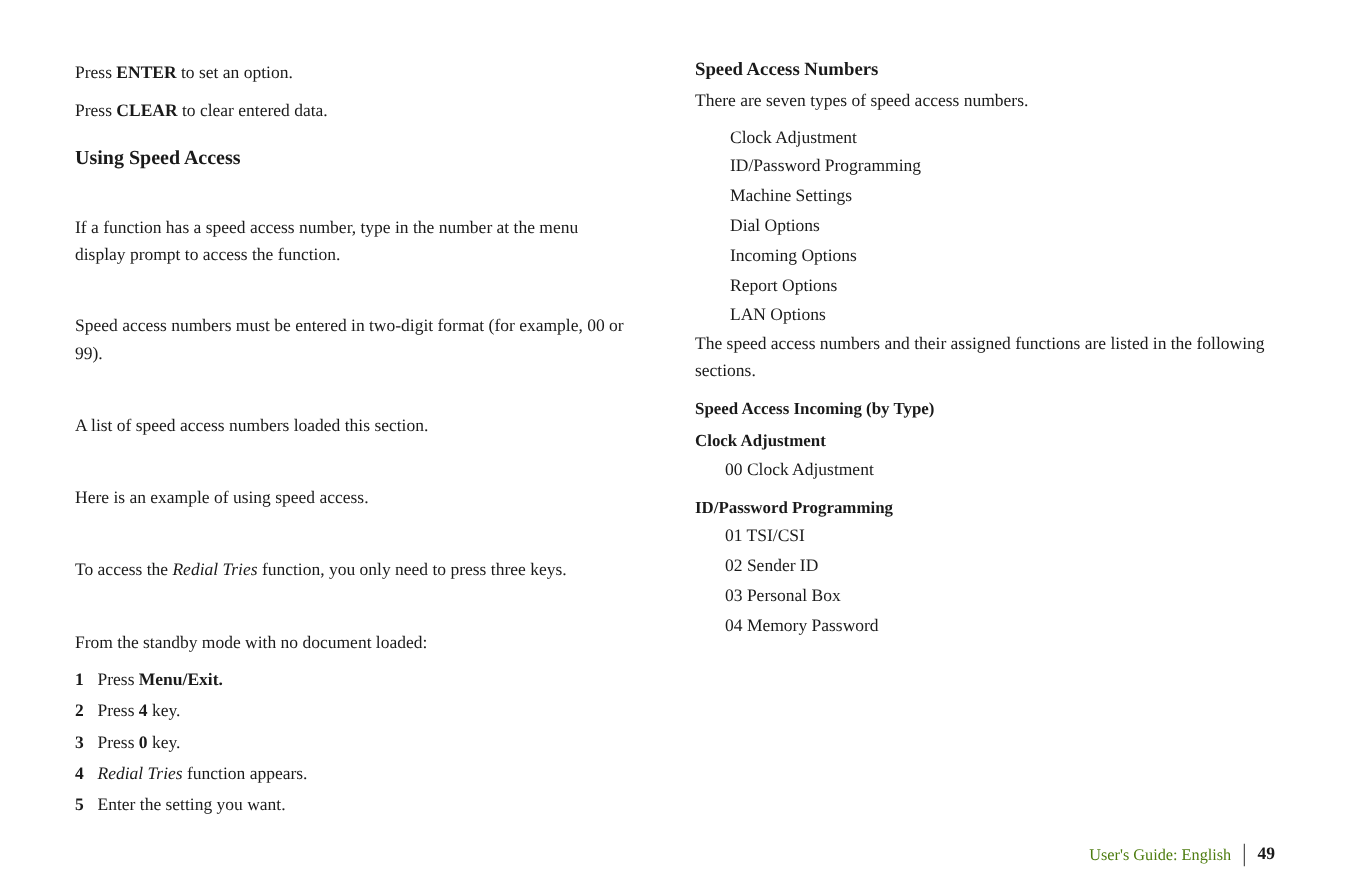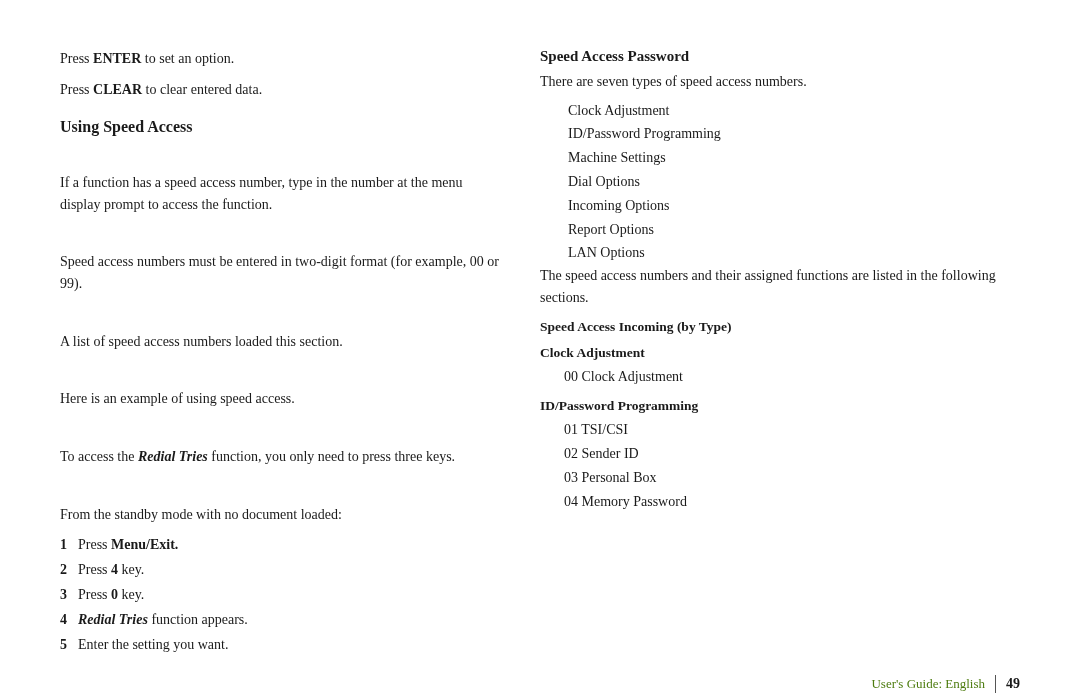--- a/index.html
+++ b/index.html
@@ -23,21 +23,21 @@
       height: 698px;
       position: relative;
       padding: 48px 60px 40px 60px;
       display: flex;
       flex-direction: column;
     }
 
     .content-area {
       display: flex;
       flex-direction: row;
-      gap: 40px;
+      gap: 56px;
       flex: 1;
     }
 
     .left-column {
       width: 440px;
       flex-shrink: 0;
     }
 
     .right-column {
       flex: 1;
@@ -145,21 +145,21 @@
       background: #555;
       margin: 0 10px;
     }
 
     .footer-page {
       font-size: 14px;
       font-weight: bold;
     }
 
     .redial-bold {
-      font-weight: bold;
+      font-weight: normal;
       font-style: italic;
     }
   </style>
 </head>
 <body>
 
 <div class="page">
   <div class="content-area">
 
     <div class="left-column">
@@ -209,21 +209,21 @@
         <div class="numbered-item">
           <span class="num">5</span>
           <span class="num-text">Enter the setting you want.</span>
         </div>
       </div>
 
     </div>
 
     <div class="right-column">
 
-      <p class="speed-access-title">Speed Access Password</p>
+      <p class="speed-access-title">Speed Access Numbers</p>
       <p class="right-body">There are seven types of speed access numbers.</p>
 
       <div class="list-indent">
         <div>Clock  Adjustment</div>
         <div>ID/Password Programming</div>
         <div>Machine  Settings</div>
         <div>Dial Options</div>
         <div>Incoming Options</div>
         <div>Report  Options</div>
         <div>LAN Options</div>

